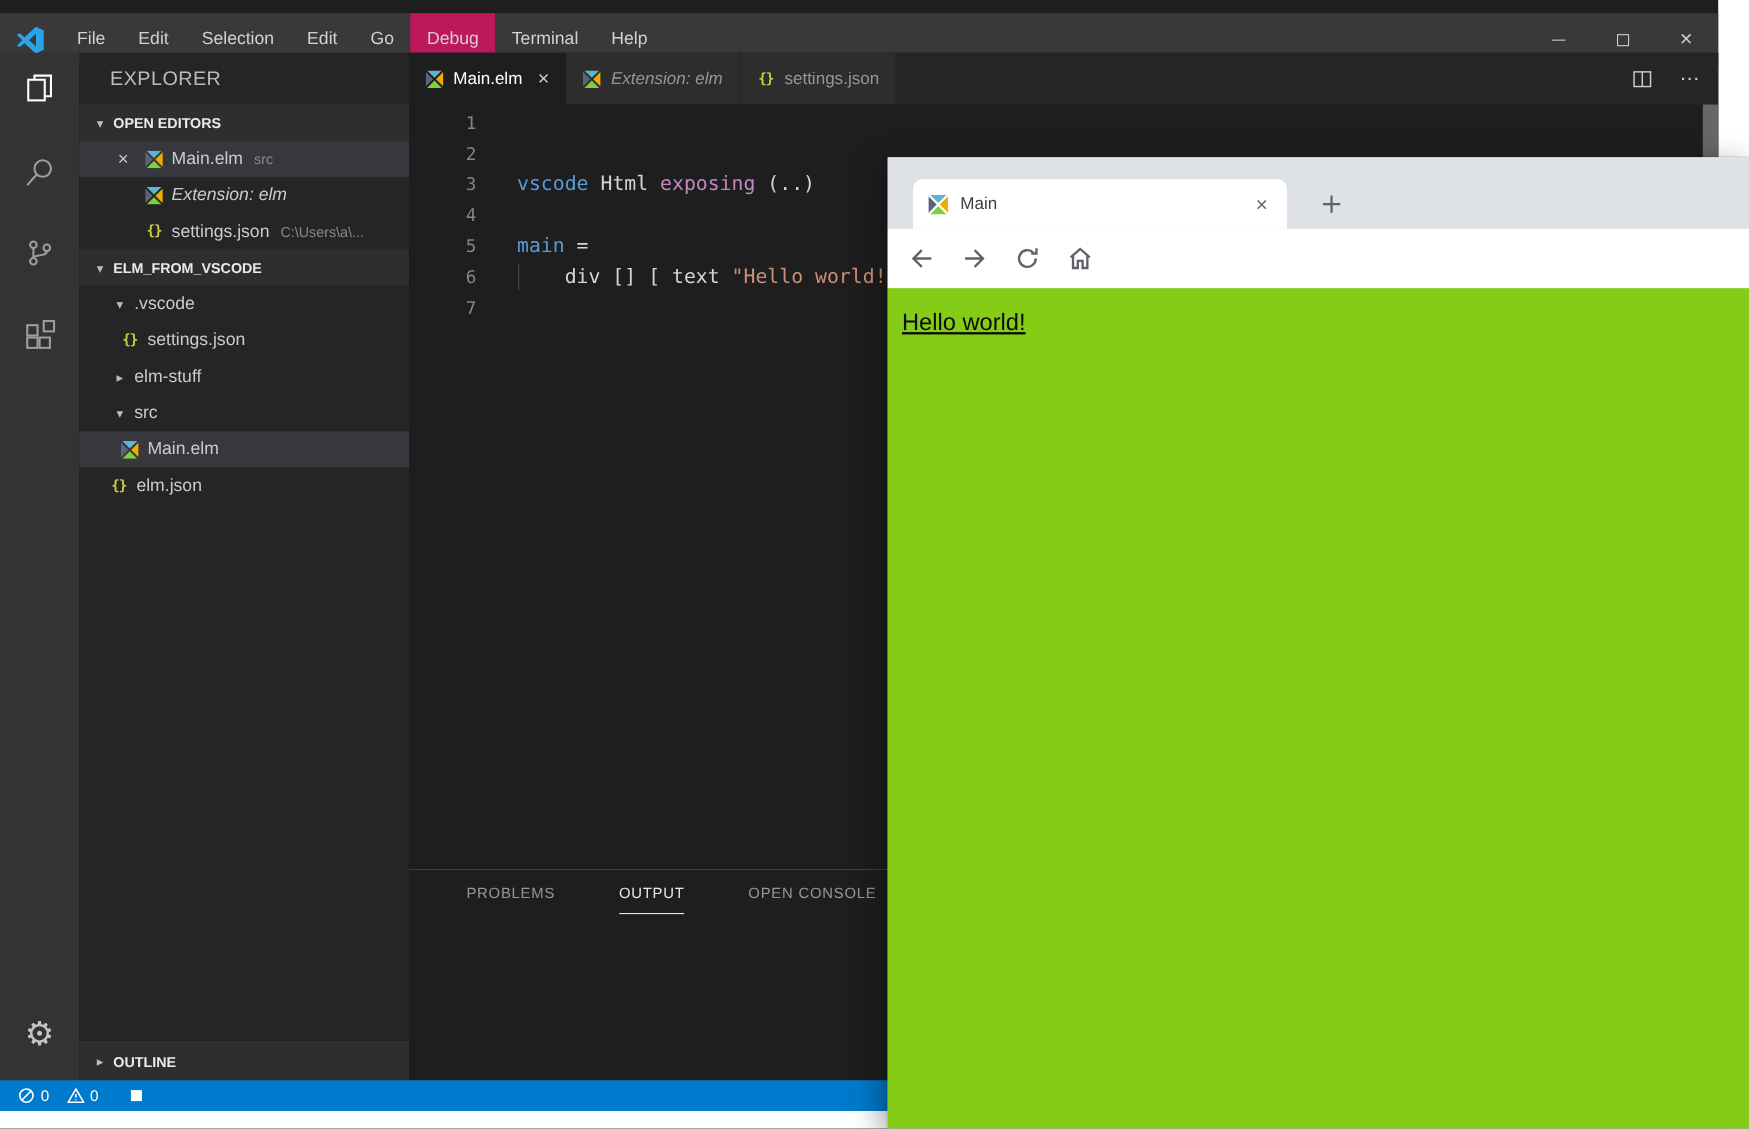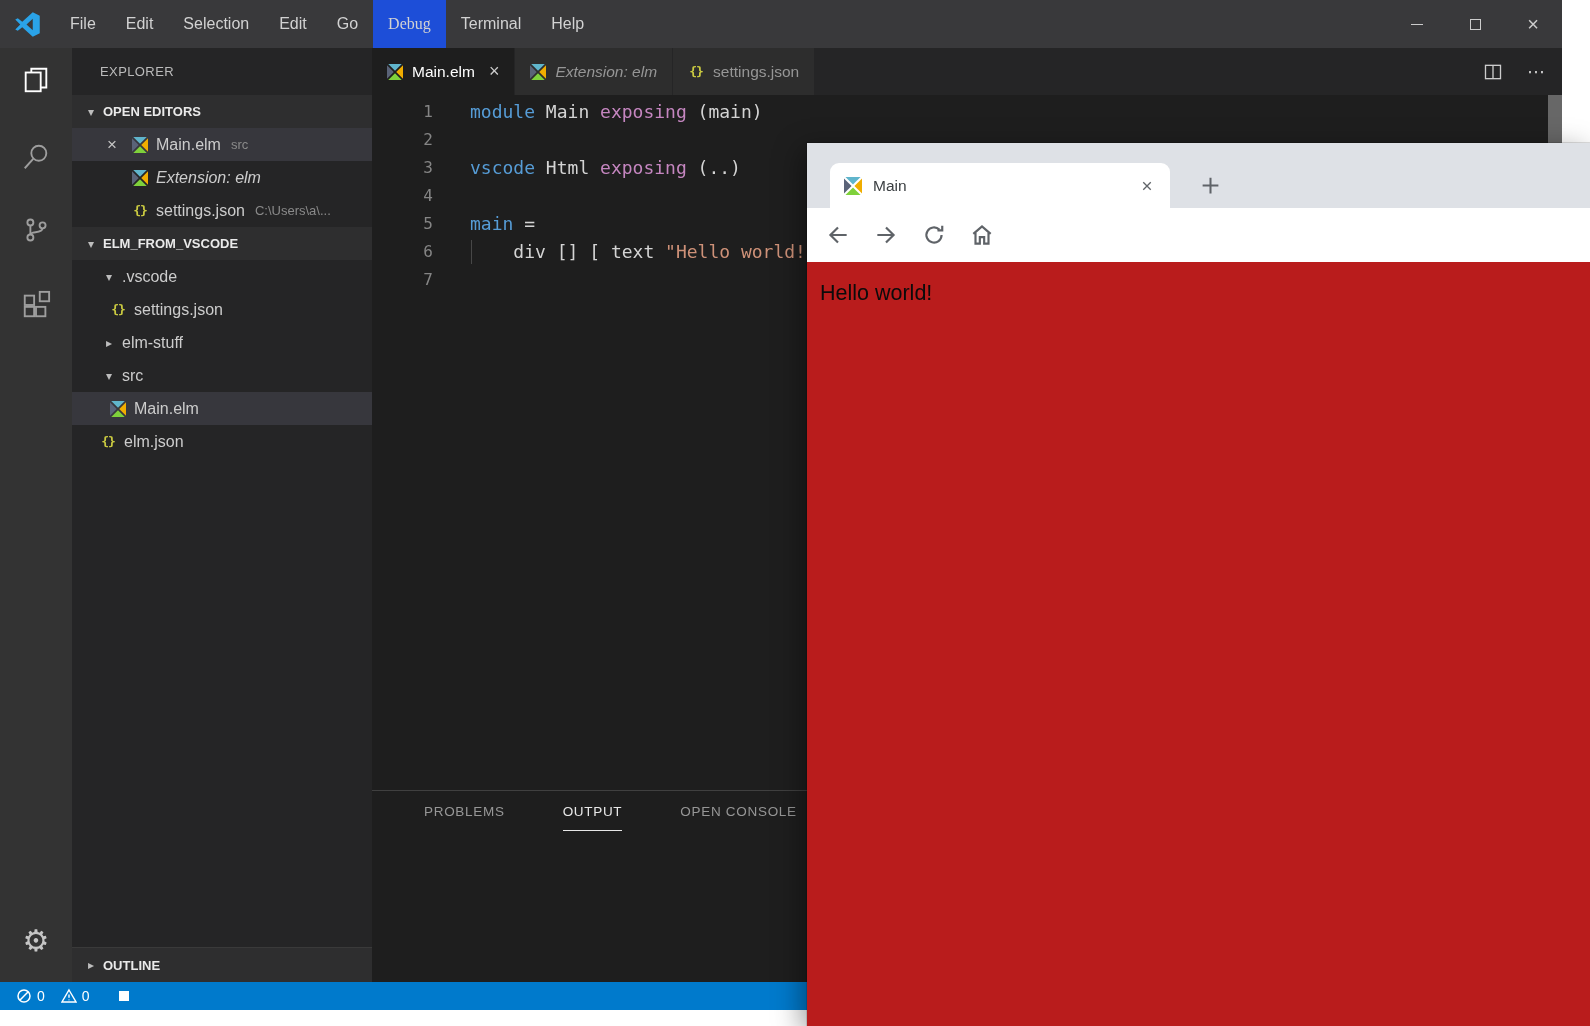--- a/index.html
+++ b/index.html
@@ -2,45 +2,45 @@
 <html><head>
 <meta charset="utf-8">
 <style>
   *{margin:0;padding:0;box-sizing:border-box;}
   body{position:relative;width:1590px;height:1026px;overflow:hidden;background:#ffffff;
        font-family:"Liberation Sans","DejaVu Sans",sans-serif;}
 
   
   #vscode{position:absolute;left:0;top:0;width:1562px;height:1010px;background:#1e1e1e;}
 
-  .titlebar{position:absolute;left:0;top:0;width:100%;height:48px;background:#39393b;
+  .titlebar{position:absolute;left:0;top:12px;width:100%;height:48px;background:#39393b;
             display:flex;align-items:center;color:#cccccc;}
   .vscode-logo{width:25px;height:25px;margin:0 15px;flex:none;}
   .menubar{display:flex;height:100%;}
   .menu-item{display:flex;align-items:center;padding:0 15px;font-size:16px;color:#d2d2d2;}
-  .menu-item.active{background:#1d4ed8;font-family:Liberation Serif, serif;}
+  .menu-item.active{background:#be185d;}
   .window-title{position:absolute;left:965px;top:0;height:48px;display:flex;align-items:center;
                 transform:translateX(-50%);font-size:15.5px;color:#cccccc;white-space:nowrap;}
   .window-controls{position:absolute;right:0;top:0;height:48px;display:flex;}
   .win-btn{width:58px;display:flex;align-items:center;justify-content:center;color:#cccccc;}
   .glyph-min{display:block;width:12px;border-top:1.5px solid #cccccc;}
   .glyph-max{display:block;width:11px;height:11px;border:1.5px solid #cccccc;}
   .glyph-close{font-size:20px;line-height:1;}
 
   .activitybar{position:absolute;left:0;top:48px;width:72px;height:934px;background:#333333;}
   .ab-item{position:absolute;left:21px;width:30px;height:30px;color:#9e9e9e;}
   .ab-item.active{color:#ffffff;}
   .ab-item svg{width:100%;height:100%;display:block;}
   #ab-explorer{top:17px;} #ab-search{top:94px;} #ab-scm{top:167px;} #ab-extensions{top:242px;}
   #ab-settings{top:877px;width:34px;left:19px;color:#c5c5c5;font-size:30px;line-height:32px;
                text-align:center;font-family:"DejaVu Sans",sans-serif;}
 
   .sidebar{position:absolute;left:72px;top:48px;width:300px;height:934px;background:#252526;overflow:hidden;}
   .sidebar-title{height:47px;display:flex;align-items:center;padding-left:28px;
-                 font-size:13px;letter-spacing:.4px;color:#bbbbbb;}
+                 font-size:18px;letter-spacing:.4px;color:#bbbbbb;}
   .section-header{height:33px;display:flex;align-items:center;gap:5px;padding-left:12px;
                   font-size:13px;font-weight:bold;color:#eaeaea;background:rgba(128,128,128,.10);}
   .twistie{width:14px;text-align:center;color:#bdbdbd;flex:none;font-size:12px;font-style:normal;}
   .row{height:33px;display:flex;align-items:center;font-size:16px;color:#cccccc;}
   .row.selected{background:#37373d;}
   .row .label{white-space:nowrap;}
   .row.italic .label{font-style:italic;}
   .row .detail{margin-left:10px;font-size:13px;color:#8a8a8a;white-space:nowrap;}
   .oe-row{padding-left:32px;}
   .close-x{width:16px;flex:none;font-size:17px;color:#c5c5c5;margin-right:12px;text-align:center;}
@@ -104,21 +104,21 @@
   .btoolbar{position:absolute;top:65px;left:0;width:100%;height:54px;background:#ffffff;}
   .nav-btn{position:absolute;top:14px;width:26px;height:26px;color:#5f6368;}
   .nav-btn svg{width:100%;height:100%;display:block;}
   #nav-back{left:18px;} #nav-forward{left:66px;} #nav-reload{left:114px;} #nav-home{left:162px;}
   .omnibox{position:absolute;left:209px;top:75px;width:600px;height:34px;background:#f1f3f4;
            border-radius:17px;display:flex;align-items:center;padding-left:13px;}
   .info-icon{width:19px;height:19px;color:#5f6368;flex:none;}
   .info-icon svg{width:100%;height:100%;display:block;}
   .url{margin-left:11px;font-size:17px;white-space:nowrap;}
   .url .host{color:#202124;} .url .path{color:#5f6368;}
-  .bcontent{position:absolute;top:119px;left:0;width:100%;height:764px;background:#b91c1c;}
+  .bcontent{position:absolute;top:119px;left:0;width:100%;height:764px;background:#84cc16;text-decoration:underline;}
   .page-text{padding:19px 0 0 13px;font-size:21.5px;color:#0b0b0b;}
 </style>
 </head>
 <body>
 
 <div id="vscode">
 
   <div class="titlebar">
     <svg class="vscode-logo" viewBox="0 0 100 100">
       <polygon points="71,1 29,39 11,25 1,30 21,50 1,70 11,75 29,61 71,99 99,85 99,15" fill="#2aa3e8"></polygon>
@@ -308,21 +308,21 @@
             <rect x="3" y="4" width="18" height="16"></rect>
               <path d="M12 4v16"></path>
           </svg>
         </span>
         <span class="ellipsis-icon">⋯</span>
       </div>
     </div>
 
     <div class="code-area">
       <div>
-          <div class="code-line"><span class="ln">1</span><span class="ltext"><span class="kw">module</span><span class="pl"> Main </span><span class="kw2">exposing</span><span class="pl"> (main)</span></span></div>
+          <div class="code-line"><span class="ln">1</span></div>
           <div class="code-line"><span class="ln">2</span><span class="ltext"></span></div>
           <div class="code-line"><span class="ln">3</span><span class="ltext"><span class="kw">vscode</span><span class="pl"> Html </span><span class="kw2">exposing</span><span class="pl"> (..)</span></span></div>
           <div class="code-line"><span class="ln">4</span><span class="ltext"></span></div>
           <div class="code-line"><span class="ln">5</span><span class="ltext"><span class="kw">main</span><span class="pl"> =</span></span></div>
           <div class="code-line"><span class="ln">6</span><span class="ltext with-guide"><span class="pl">    div [] [ text </span><span class="str">"Hello world!"</span><span class="pl"> ]</span></span></div>
           <div class="code-line"><span class="ln">7</span><span class="ltext"></span></div>
         </div>
     </div>
     <div class="scroll-thumb"></div>
 

